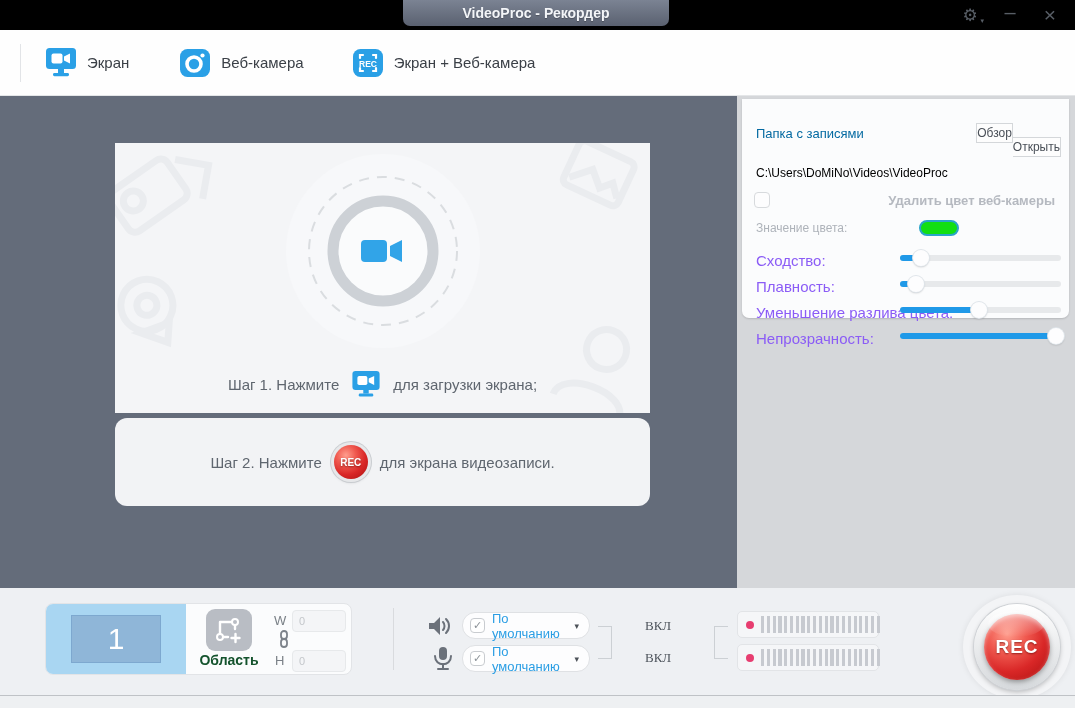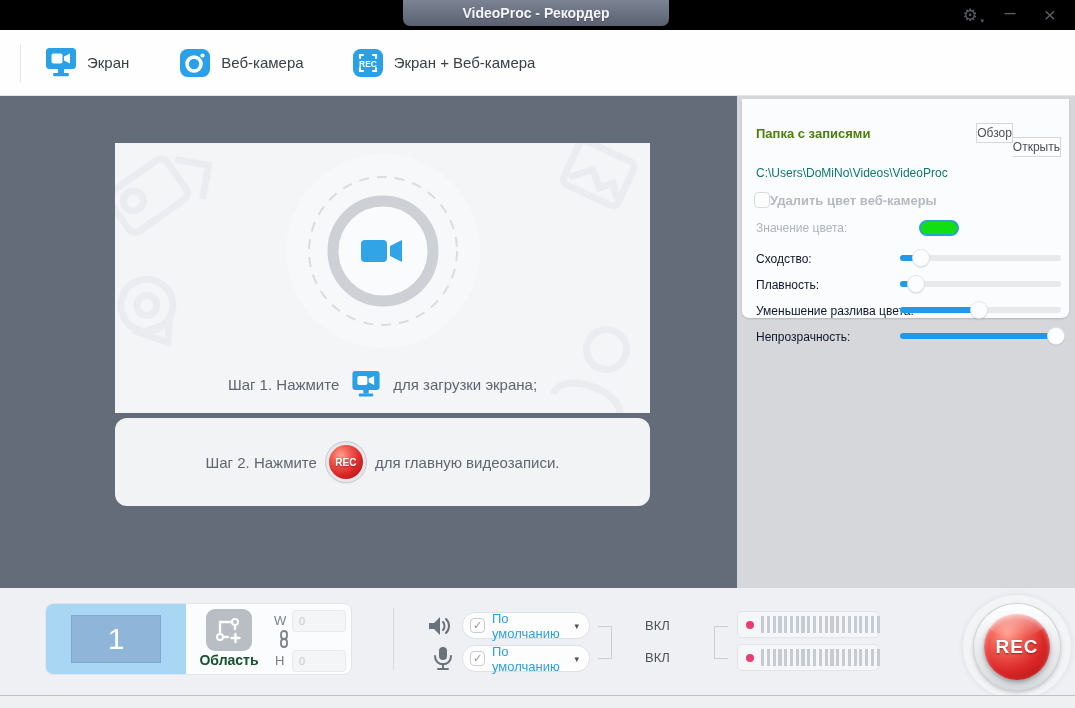--- a/index.html
+++ b/index.html
@@ -54,34 +54,34 @@
     display:flex; align-items:center; justify-content:center;
     color:#fff; font-weight:bold; text-shadow:0 1px 2px rgba(90,0,0,.6); }
   .rec-ball-sm { width:34px; height:34px; font-size:10px;
     box-shadow:0 0 0 3px #e7e8ea, 0 0 0 4px #c9ccd0, 0 2px 4px rgba(0,0,0,.3); }
 
   
   .rightpanel { position:absolute; left:737px; top:0; width:338px; height:492px; background:#d5d7da; }
   .settings-card { position:absolute; left:5px; top:3px; width:327px; height:219px;
     background:#fbfcfd; border-radius:0 0 7px 7px; box-shadow:0 1px 2px rgba(0,0,0,.15); }
   .folder-head { display:flex; align-items:center; padding:10px 8px 0 14px; }
-  .folder-title { font-size:13px; font-weight:bold; color:#4d7c0f; flex:1; }
+  .folder-title { font-size:13px; font-weight:normal; color:#0369a1; flex:1; }
   .fbtn { font-size:12px; color:#4a5058; background:#fdfdfd; border:1px solid #d4d7da;
     padding:2px 0; cursor:pointer; }
   .fbtn + .fbtn { border-left:none;margin-top:28px; }
-  .folder-path { font-size:12px; color:#0f766e; padding:9px 14px 0 14px; white-space:nowrap; }
-  .chk-row { display:flex; align-items:center; gap:0; padding:12px 14px 0 12px; }
+  .folder-path { font-size:12px; color:#000000; padding:9px 14px 0 14px; white-space:nowrap; }
+  .chk-row { display:flex; align-items:center; gap:0; padding:12px 14px 0 12px;justify-content:space-between; }
   .chk-box { width:16px; height:16px; border:1px solid #d7dadd; border-radius:4px; background:#fdfdfe; }
   .chk-label { font-size:13px; font-weight:bold; color:#b5b9c0; }
   .color-row { display:flex; align-items:center; padding:12px 14px 0 14px; }
   .dim-label { font-size:12px; color:#aeb3ba; }
   .swatch { width:40px; height:16px; border-radius:8px; border:2px solid #2ba4c9; margin-left:72px; }
   .sliders { padding:10px 0 0 0; }
   .srow { position:relative; height:26px; }
-  .slabel { position:absolute; left:14px; top:6px; font-size:12px; color:#0f172a; white-space:nowrap; }
+  .slabel { position:absolute; left:14px; top:6px; font-size:15px; color:#8b5cf6; white-space:nowrap; }
   .strack { position:absolute; left:158px; right:8px; top:9px; height:6px; border-radius:3px; background:#e7e9eb; cursor:pointer; }
   .sfill { position:absolute; left:0; top:0; height:6px; border-radius:3px; background:#1f99e8; }
   .sthumb { position:absolute; top:-5px; width:16px; height:16px; border-radius:50%;
     background:#fdfdfe; box-shadow:0 0 0 1px #dfe5ea, 0 1px 2px rgba(0,0,0,.25); }
 
   
   .bottombar { position:absolute; top:588px; left:0; width:1075px; height:107px; background:#eef0f3; }
   .monitor-card { position:absolute; left:45px; top:15px; width:307px; height:72px;
     background:#fbfcfd; border:1px solid #e2e4e7; border-radius:8px; display:flex; }
   .monitor-tile { width:140px; height:100%; background:#a9d6f2; border-radius:7px 0 0 7px;
@@ -104,21 +104,21 @@
   .audio-icon { position:absolute; width:26px; height:26px; }
   .dropdown { position:absolute; left:462px; width:128px; height:27px; background:#fdfdfe;
     border:1px solid #dfe1e4; border-radius:13px; display:flex; align-items:center;
     padding:0 10px 0 7px; cursor:pointer; }
   .dd-check { width:15px; height:15px; border:1px solid #c9ccd0; border-radius:4px; background:#fff;
     display:flex; align-items:center; justify-content:center; font-size:11px; color:#8a9096; }
   .dd-text { flex:1; font-size:13px; color:#2b9ee4; padding-left:7px; }
   .dd-caret { font-size:9px; color:#4c5158; }
 
   .bracket { position:absolute; border:1px solid #ccd0d4; background:none; }
-  .onoff { position:absolute; font-size:13px; color:#4d535b; }
+  .onoff { position:absolute; font-size:13px; color:#4d535b;font-family:Liberation Serif, serif; }
 
   .meter { position:absolute; left:737px; width:142px; height:27px; background:#f5f6f8;
     border:1px solid #e2e4e7; border-radius:5px; display:flex; align-items:center; padding:0 8px; }
   .meter-dot { width:8px; height:8px; border-radius:50%; background:#e73d70; margin-right:7px; flex:0 0 auto; }
   .meterbars { display:flex; gap:2.6px; align-items:center; }
   .meterbars span { width:3.2px; height:17px; background:#c7cad0; display:block; }
 
   .rec-mound { position:absolute; left:963px; top:595px; width:108px; height:104px; border-radius:50%;
     background:#f3f4f6; box-shadow:0 0 6px rgba(0,0,0,.08); }
   .rec-big { position:absolute; left:974px; top:604px; width:86px; height:86px; border-radius:50%;
@@ -244,21 +244,21 @@
           <span class="step-text">для загрузки экрана;</span>
         </div>
       </div>
 
       <div class="card2">
         <div class="step2-row">
           <span class="step-text">Шаг 2. Нажмите</span>
           <div class="rec-ball rec-ball-sm">
             <span>REC</span>
           </div>
-          <span class="step-text">для главную видеозаписи.</span>
+          <span class="step-text">для экрана видеозаписи.</span>
         </div>
       </div>
     </div>
 
     <div class="rightpanel">
       <div class="settings-card">
         <div class="folder-head">
           <span class="folder-title">Папка с записями</span>
           <button class="fbtn">Обзор</button>
           <button class="fbtn">Открыть</button>

